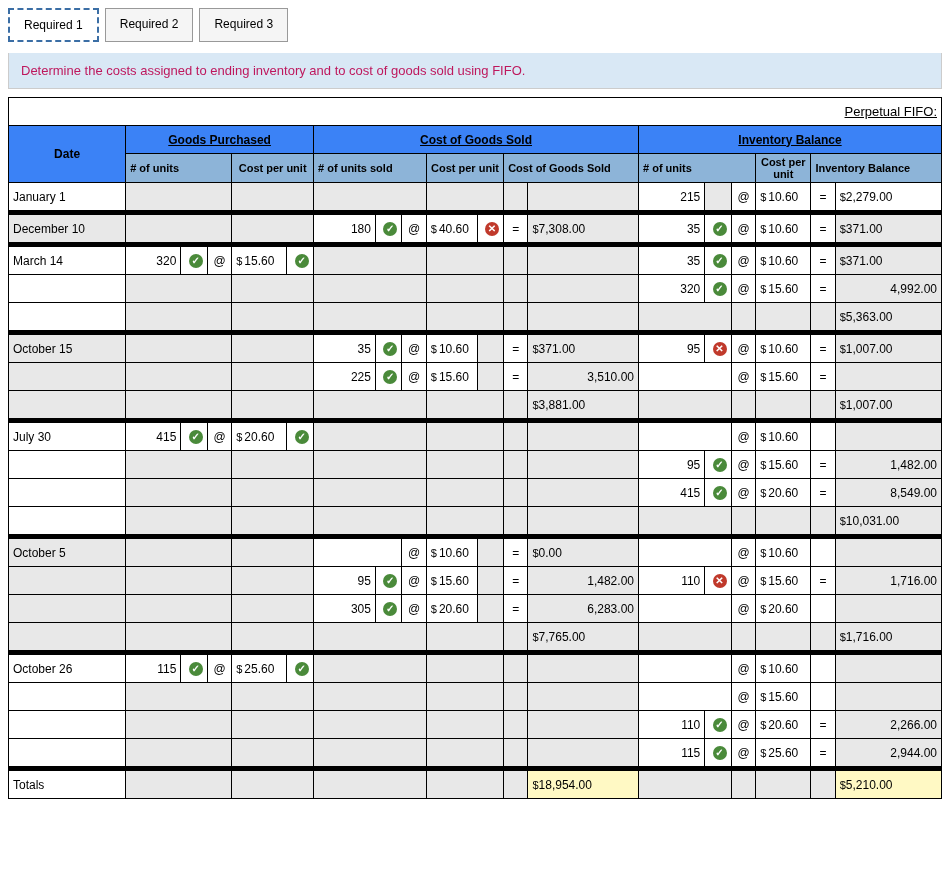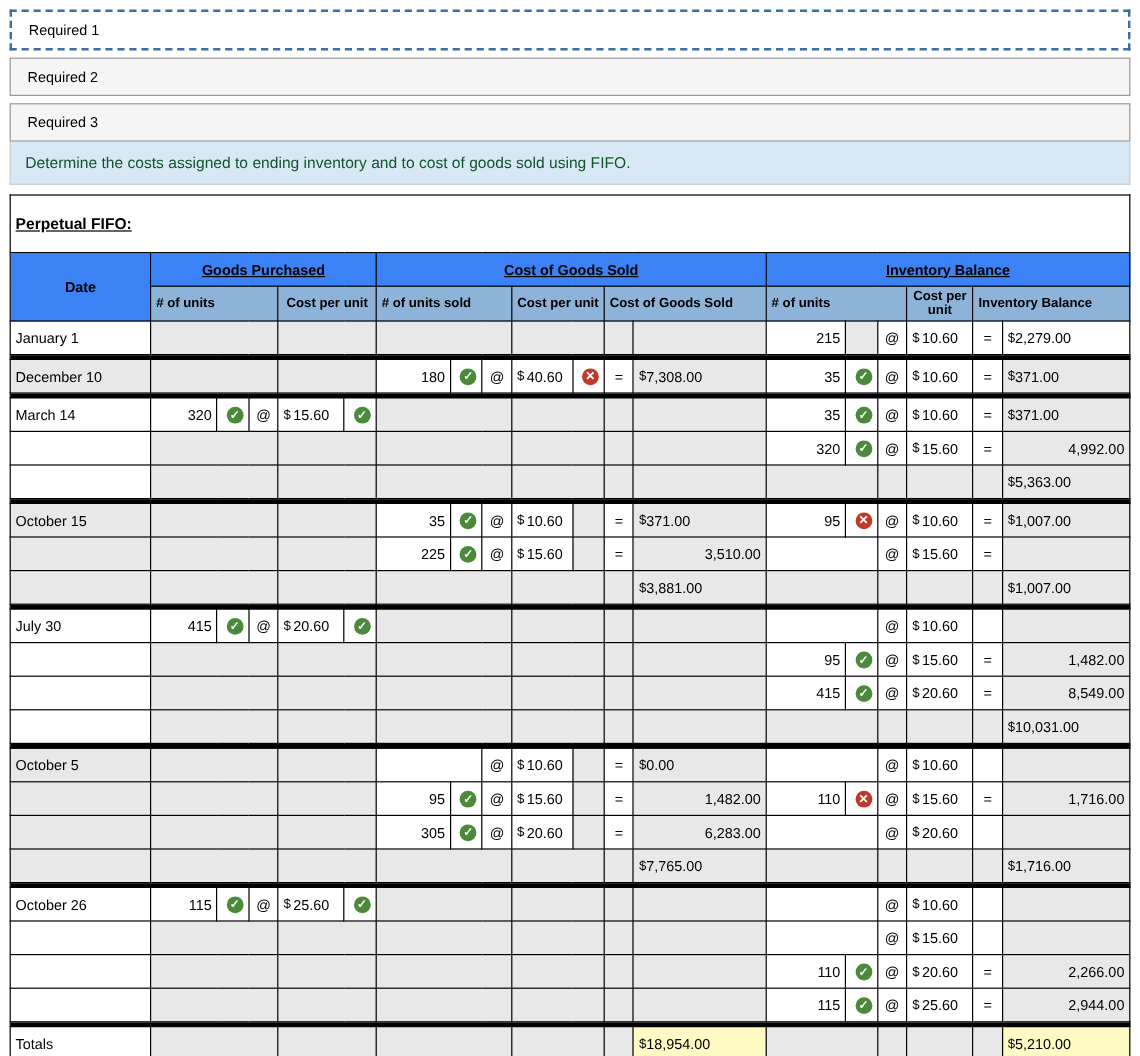--- a/index.html
+++ b/index.html
@@ -5,50 +5,51 @@
   * { box-sizing: border-box; }
   body {
     margin: 0;
     padding: 8px;
     font-family: Verdana, Arial, sans-serif;
     font-size: 12px;
     color: #000;
     width: 950px;
     background: #fff;
   }
-  .tabs { display: flex; gap: 6px; margin-bottom: 0; flex-direction: column; }
+  .tabs { display: flex; gap: 6px; margin-bottom: 11px; }
   .tab {
     border: 1px solid #999;
     background: #f5f5f5;
     padding: 8px 14px;
     font-size: 12px;
     cursor: pointer;
   }
   .tab.active {
     background: #fff;
     border: 2px dashed #3b6ea5;
     font-weight: normal;
   }
   .instruction {
     background: #d9e8f5;
     border-left: 1px solid #ccc;
     border-right: 1px solid #ccc;
     border-bottom: 1px solid #ccc;
     padding: 10px 12px;
-    color: #14532d;
+    color: #be185d;
     font-size: 13px;
     margin-bottom: 8px;
   }
   .section-title {
-    font-weight: bold;
+    font-weight: normal;
     text-decoration: underline;
     font-size: 13px;
-    padding: 16px 4px;
+    padding: 6px 4px;
     border: 1px solid #000;
     border-bottom: none;
+    text-align: right;
   }
   table { border-collapse: collapse; width: 100%; table-layout: fixed; }
   td, th { border: 1px solid #000; padding: 0; vertical-align: middle; height: 28px; }
   .group-header td { background: #3b82f6; text-align: center; font-weight: bold; text-decoration: underline; padding: 4px; font-size: 12px; }
   .col-header td { background: #8db4d8; text-align: left; font-weight: bold; padding: 2px 4px; font-size: 11px; line-height: 1.1; vertical-align: middle; }
   .col-header td.center { text-align: center; }
   .grey { background: #e8e8e8; }
   .white { background: #fff; }
   .yellow { background: #fff9c4; }
   .cell { display: flex; align-items: center; height: 100%; padding: 0 4px; }

